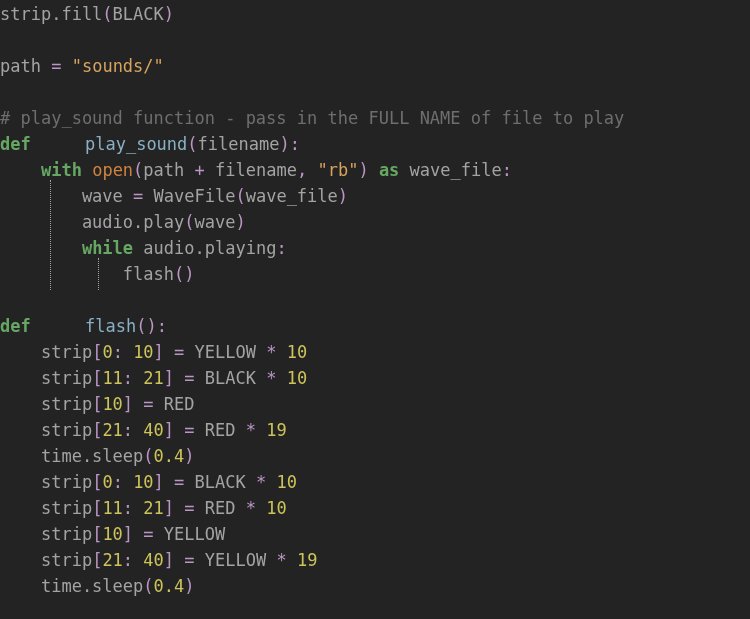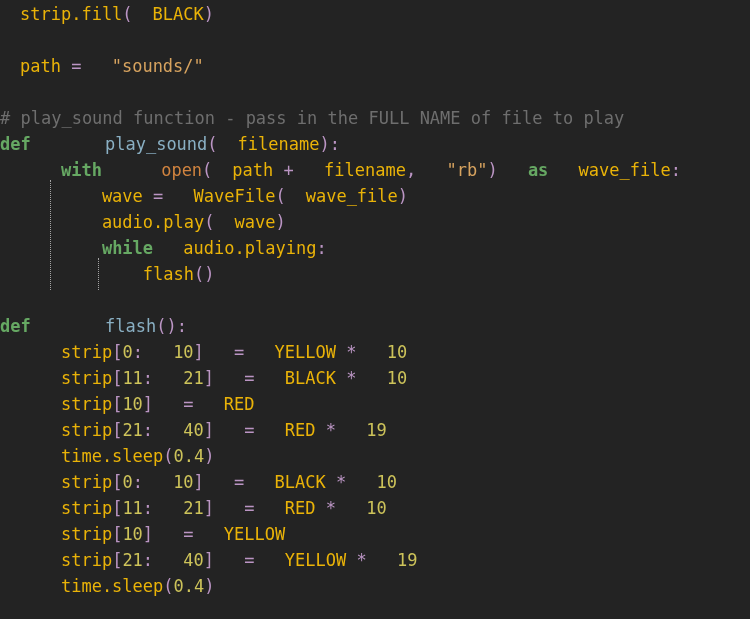--- a/index.html
+++ b/index.html
@@ -25,25 +25,25 @@
     width: 750px;
     padding-top: 1px;
     white-space: pre;
   }
   .line {
     height: 26px;
     white-space: pre;
     color: #d6d6d6;
   }
   
-  .tok-default  { color: #eab308; margin-left: 20px; }
+  .tok-default  { color: #a3a3a3; }
   .tok-comment  { color: #6e6e6e; text-align: center; }
   .tok-keyword  { color: #66a863; font-weight: bold; text-align: right; }
   .tok-funcname { color: #8ab0c4; margin-left: 44px; }
-  .tok-builtin  { color: #d0833f; margin-left: 29px; }
+  .tok-builtin  { color: #d0833f; }
   .tok-string   { color: #d7a35f; }
   .tok-number   { color: #cdc35a; }
   .tok-punct    { color: #bb95c4; }
   .tok-operator { color: #bb95c4; }
 
   
   .indent-guide {
     position: absolute;
     width: 1px;
     border-left: 1px dotted #c9c9c9;

